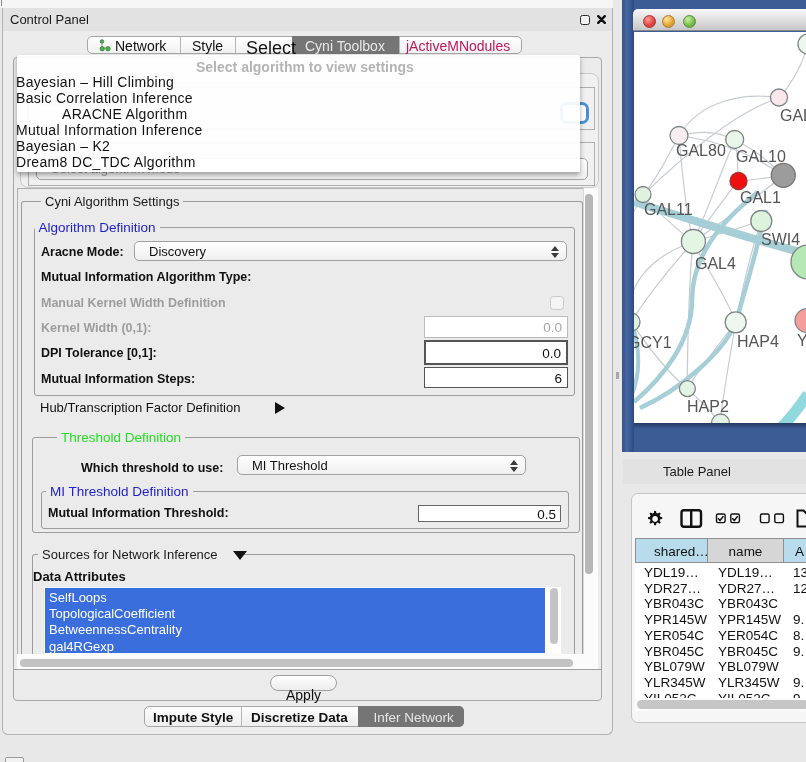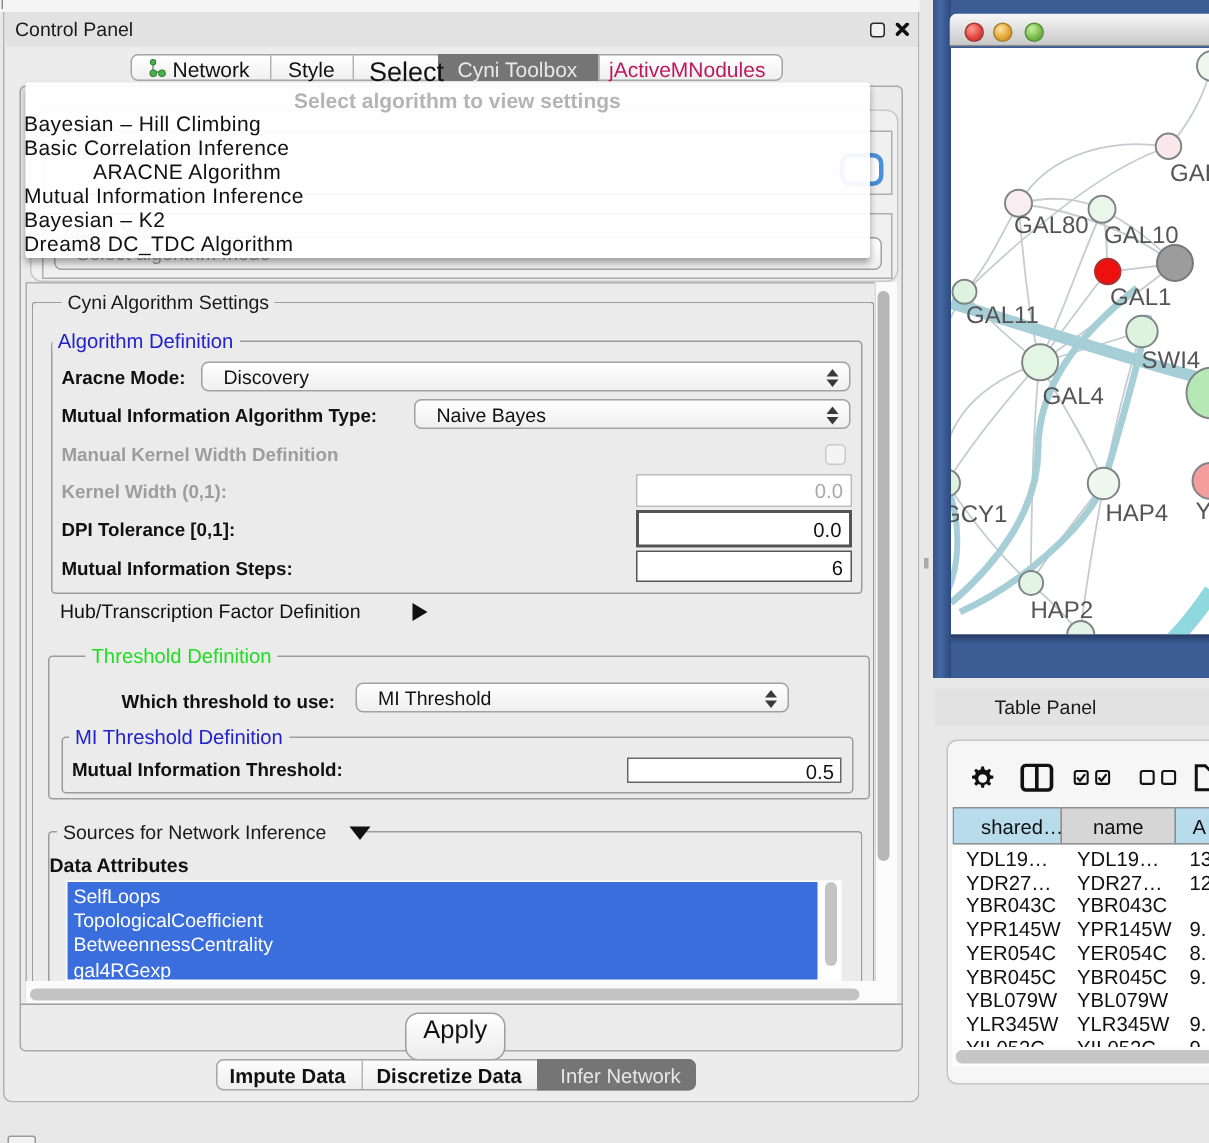--- a/index.html
+++ b/index.html
@@ -54,27 +54,20 @@
 
   <div class="lbl" style="left:41px;top:245px;">Aracne Mode:</div>
   <div class="combo" style="left:134px;top:241px;width:433px;height:20px;">
       <span class="ctext">Discovery</span>
       <span class="steppers">
         <span class="stepper-up"></span>
         <span class="stepper-dn"></span>
       </span>
     </div>
   <div class="lbl" style="left:41px;top:270px;">Mutual Information Algorithm Type:</div>
-  <div class="combo" style="left:276px;top:266px;width:291px;height:20px;">
-      <span class="ctext">Naive Bayes</span>
-      <span class="steppers">
-        <span class="stepper-up"></span>
-        <span class="stepper-dn"></span>
-      </span>
-    </div>
 
   <div class="lbl dis" style="left:41px;top:296px;">Manual Kernel Width Definition</div>
   <div class="abs" style="left:550px;top:296px;width:14px;height:14px;border:1px solid #c9c9c9;border-radius:3.5px;background:#f4f4f4;box-sizing:border-box;"></div>
 
   <div class="lbl dis" style="left:41px;top:321px;">Kernel Width (0,1):</div>
   <div class="field" style="left:424px;top:316px;width:144px;height:22px;border:1px solid #bcbcbc;color:#a8a8a8;padding:3px 5px 0 0;">0.0</div>
 
   <div class="lbl" style="left:41px;top:346px;">DPI Tolerance [0,1]:</div>
   <div class="field" style="left:424px;top:340px;width:144px;height:25px;border:2px solid #555;color:#111;padding:4px 5px 0 0;">0.0</div>
 
@@ -109,26 +102,26 @@
   <div class="abs" style="left:45px;top:588px;width:500px;height:65px;background:#3b6edd;"></div>
   <div class="abs" style="left:49px;top:590px;font-size:13px;color:#fff;line-height:16.2px;">SelfLoops<br>TopologicalCoefficient<br>BetweennessCentrality<br>gal4RGexp</div>
   <div class="abs" style="left:550px;top:588px;width:8px;height:56px;background:#c4c4c4;border-radius:4px;"></div>
 
   <div class="abs" style="left:583px;top:188px;width:14.5px;height:466px;background:#fbfbfb;border-left:1px solid #d8d8d8;box-sizing:border-box;"></div>
   <div class="abs" style="left:584.5px;top:194px;width:8px;height:380px;background:#b7b7b7;border-radius:4px;"></div>
   <div class="abs" style="left:17px;top:654px;width:581px;height:15px;background:#fbfbfb;"></div>
   <div class="abs" style="left:20px;top:659px;width:553px;height:8px;background:#c3c3c3;border-radius:4px;"></div>
   <div class="abs" style="left:14px;top:669px;width:588px;height:1px;background:#a0a0a0;"></div>
 
-  <div class="abs" style="left:270px;top:675px;width:67px;height:32px;background:linear-gradient(#ffffff,#ececec);border:1px solid #9e9e9e;border-radius:9px;box-sizing:border-box;text-align:center;font-size:17px;color:#111;padding-top:1px;">Apply</div>
+  <div class="abs" style="left:270px;top:675px;width:67px;height:16px;background:linear-gradient(#ffffff,#ececec);border:1px solid #9e9e9e;border-radius:9px;box-sizing:border-box;text-align:center;font-size:14px;color:#111;padding-top:11px;">Apply</div>
 
   <div class="abs" style="left:144px;top:706px;width:320px;height:21px;border:1px solid #a6a6a6;border-radius:5px;background:linear-gradient(#fdfdfd,#eeeeee);box-sizing:border-box;"></div>
   <div class="abs" style="left:241px;top:707px;width:1px;height:19px;background:#b5b5b5;"></div>
   <div class="abs" style="left:358px;top:706px;width:106px;height:21px;background:#757575;border-radius:0 5px 5px 0;"></div>
-  <div class="abs" style="left:153px;top:710px;font-size:13.5px;color:#111;font-weight:bold;">Impute Data</div>
+  <div class="abs" style="left:153px;top:710px;font-size:13.5px;color:#111;font-weight:bold;">Impute Style</div>
   <div class="abs" style="left:251px;top:710px;font-size:13.5px;color:#111;font-weight:bold;">Discretize Data</div>
   <div class="abs" style="left:373.5px;top:710px;font-size:13.5px;color:#e6e6e6;">Infer Network</div>
 
   <div class="abs" id="tabs" style="left:87px;top:36px;width:435px;height:18px;border:1px solid #a6a6a6;border-radius:5px;background:linear-gradient(#ffffff,#f0f0f0);box-sizing:border-box;"></div>
   <div class="abs" style="left:180px;top:37px;width:1px;height:16px;background:#b5b5b5;"></div>
   <div class="abs" style="left:235px;top:37px;width:1px;height:16px;background:#b5b5b5;"></div>
   <div class="abs" style="left:292px;top:36px;width:107px;height:18px;background:#757575;"></div>
   <div class="abs" style="left:399px;top:37px;width:1px;height:16px;background:#b5b5b5;"></div>
   <svg class="abs" style="left:99px;top:39px;" width="12" height="13" viewBox="0 0 12 13">
     <path d="M3 3 L3 9 L8 9" stroke="#9a9a9a" stroke-width="1.2" fill="none"></path>

